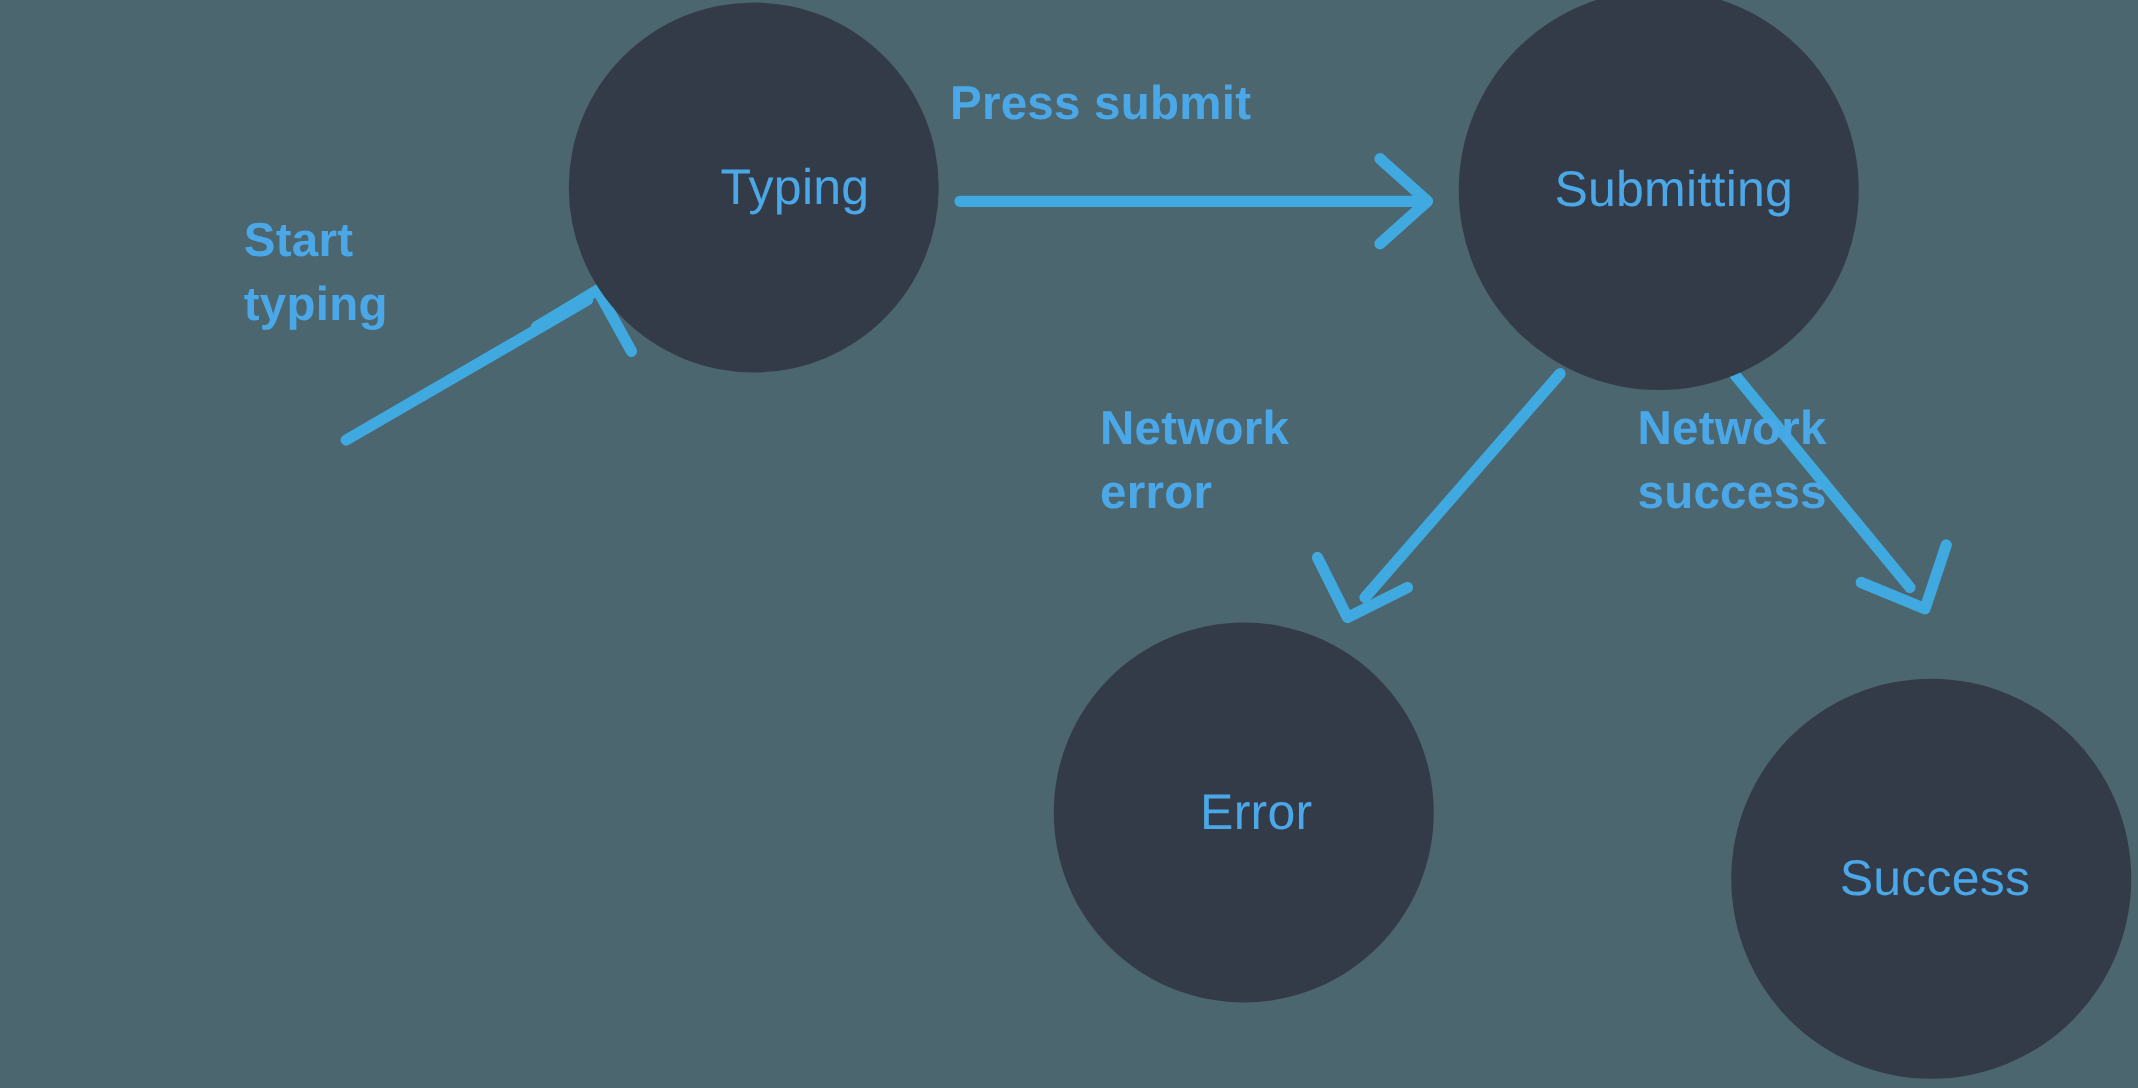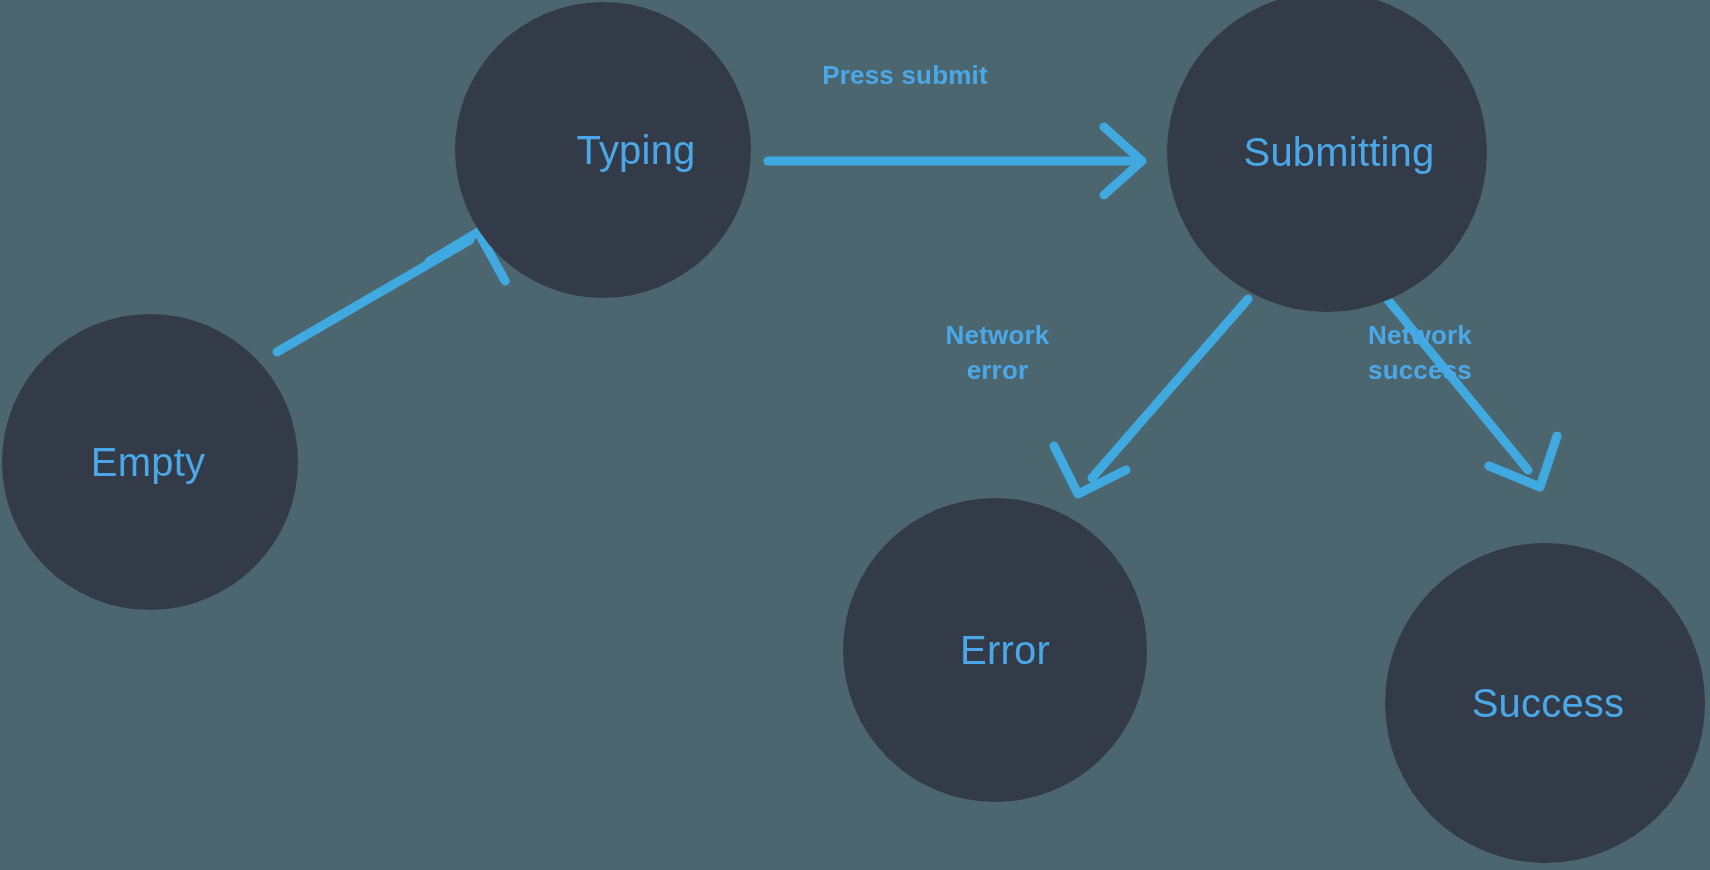--- a/index.html
+++ b/index.html
@@ -35,24 +35,23 @@
     color: #4ba8e8;
     font-size: 40px;
     font-weight: 400;
     letter-spacing: 0.2px;
     white-space: nowrap;
     line-height: 1;
   }
   .edge-label {
     position: absolute;
     color: #4ba8e8;
-    font-size: 26px;
+    font-size: 38px;
     font-weight: 700;
     line-height: 1.35;
-    text-align: center;
     white-space: pre-line;
     letter-spacing: 0.2px;
   }
   
   #node-empty      { left: 2px;    top: 314px; width: 296px; height: 296px; }
   #node-typing     { left: 455px;  top: 2px;   width: 296px; height: 296px; }
   #node-submitting { left: 1167px; top: -8px;  width: 320px; height: 320px; }
   #node-error      { left: 843px;  top: 498px; width: 304px; height: 304px; }
   #node-success    { left: 1385px; top: 543px; width: 320px; height: 320px; }
 
@@ -90,40 +89,39 @@
       <line x1="1248" y1="299" x2="1092" y2="478" stroke="#3fa9e0" stroke-width="9" stroke-linecap="round"></line>
       <polyline points="1054,446 1078,494 1126,470" fill="none" stroke="#3fa9e0" stroke-width="9" stroke-linecap="round" stroke-linejoin="round"></polyline>
     </g>
 
     <g>
       <line x1="1388" y1="300" x2="1528" y2="470" stroke="#3fa9e0" stroke-width="9" stroke-linecap="round"></line>
       <polyline points="1489,466 1540,487 1557,436" fill="none" stroke="#3fa9e0" stroke-width="9" stroke-linecap="round" stroke-linejoin="round"></polyline>
     </g>
   </svg>
 
-  <div class="state-node" id="node-empty">
-    <span class="state-label">Empty</span>
-  </div>
 
   <div class="state-node" id="node-typing">
     <span class="state-label">Typing</span>
   </div>
 
   <div class="state-node" id="node-submitting">
     <span class="state-label">Submitting</span>
   </div>
 
   <div class="state-node" id="node-error">
     <span class="state-label">Error</span>
   </div>
 
   <div class="state-node" id="node-success">
     <span class="state-label">Success</span>
   </div>
 
+  <div class="edge-label" id="label-start-typing">Start
+typing</div>
 
   <div class="edge-label" id="label-press-submit">Press submit</div>
 
   <div class="edge-label" id="label-network-error">Network
 error</div>
 
   <div class="edge-label" id="label-network-success">Network
 success</div>
 
 </div>

